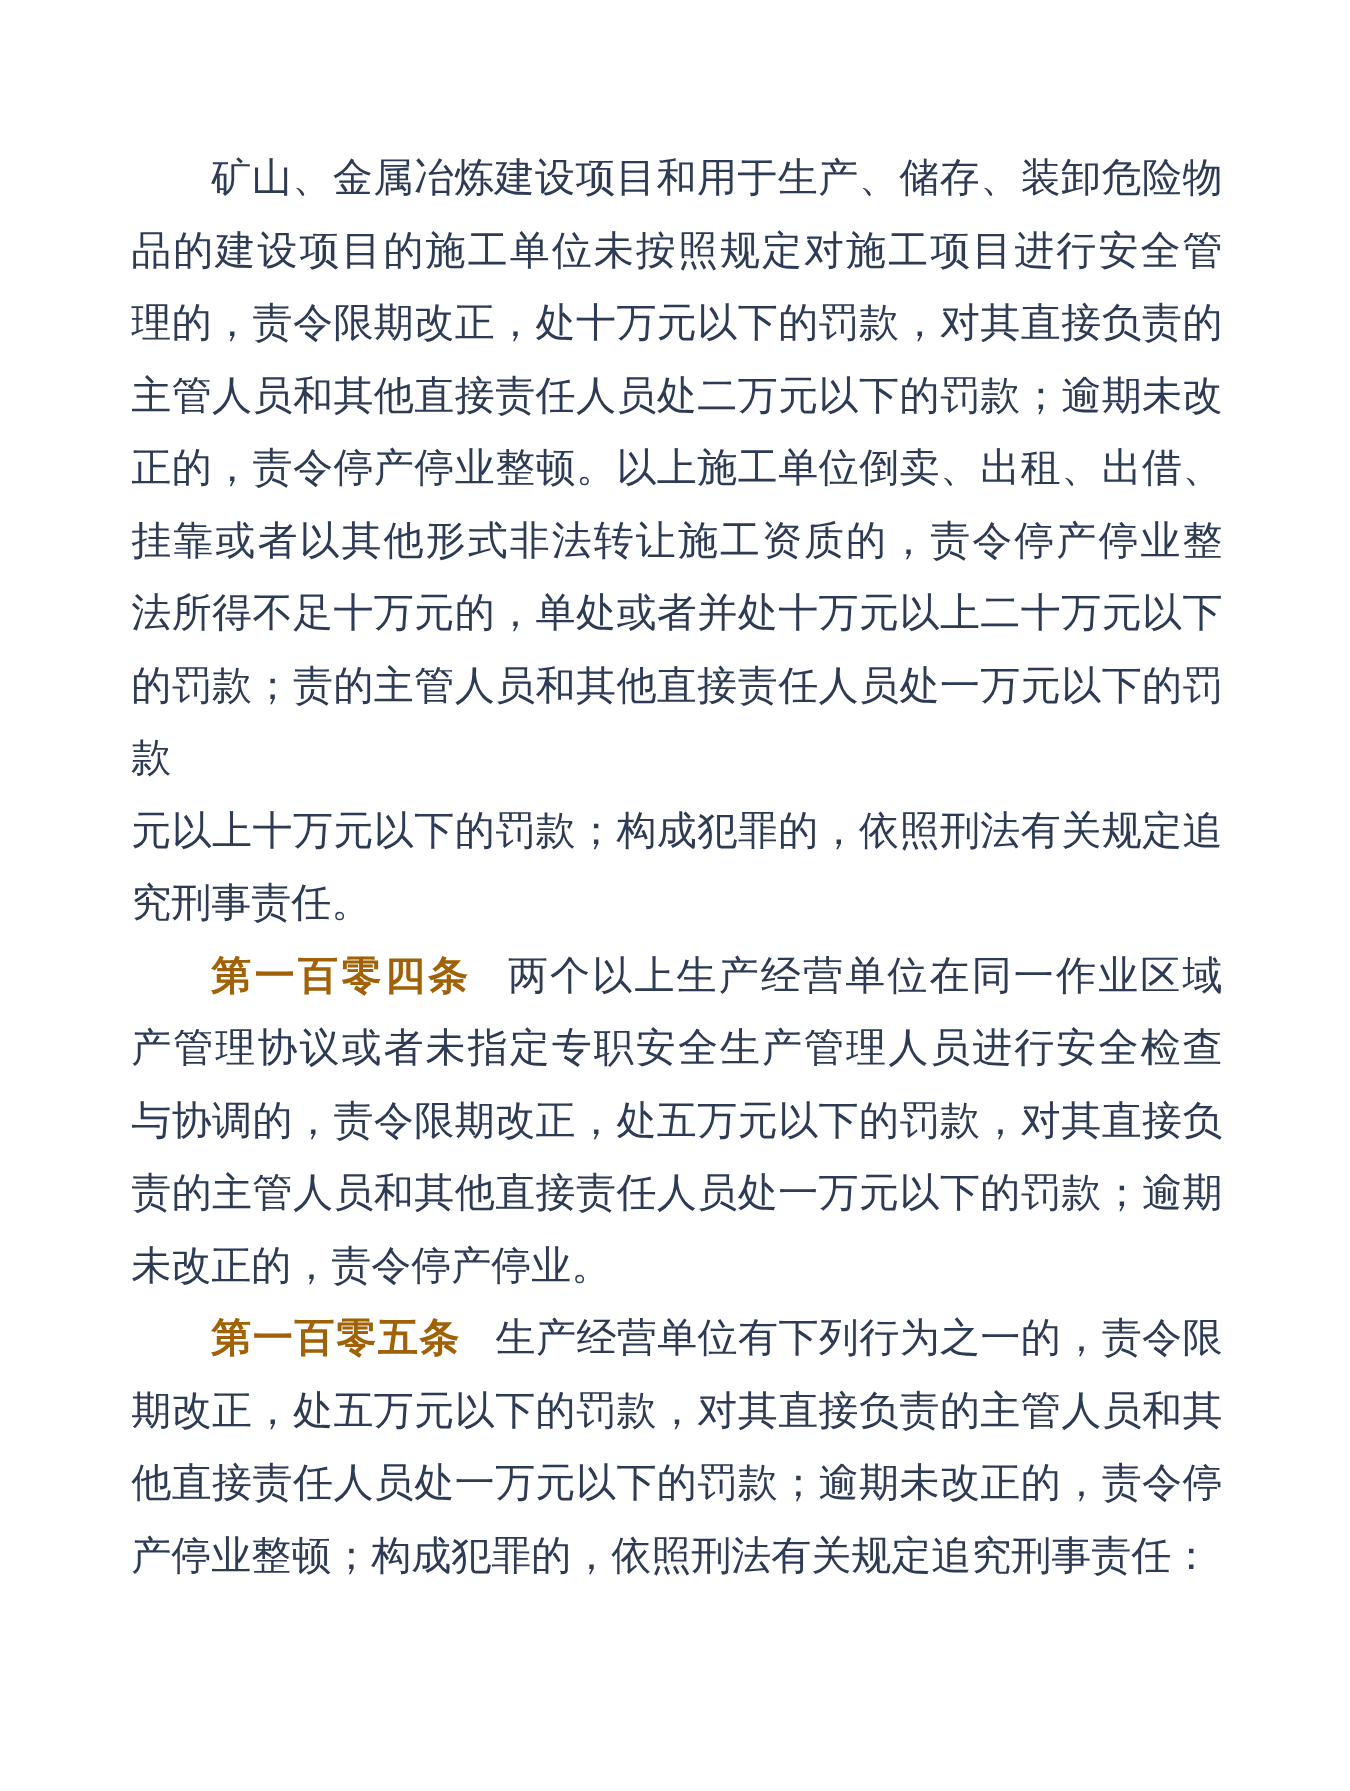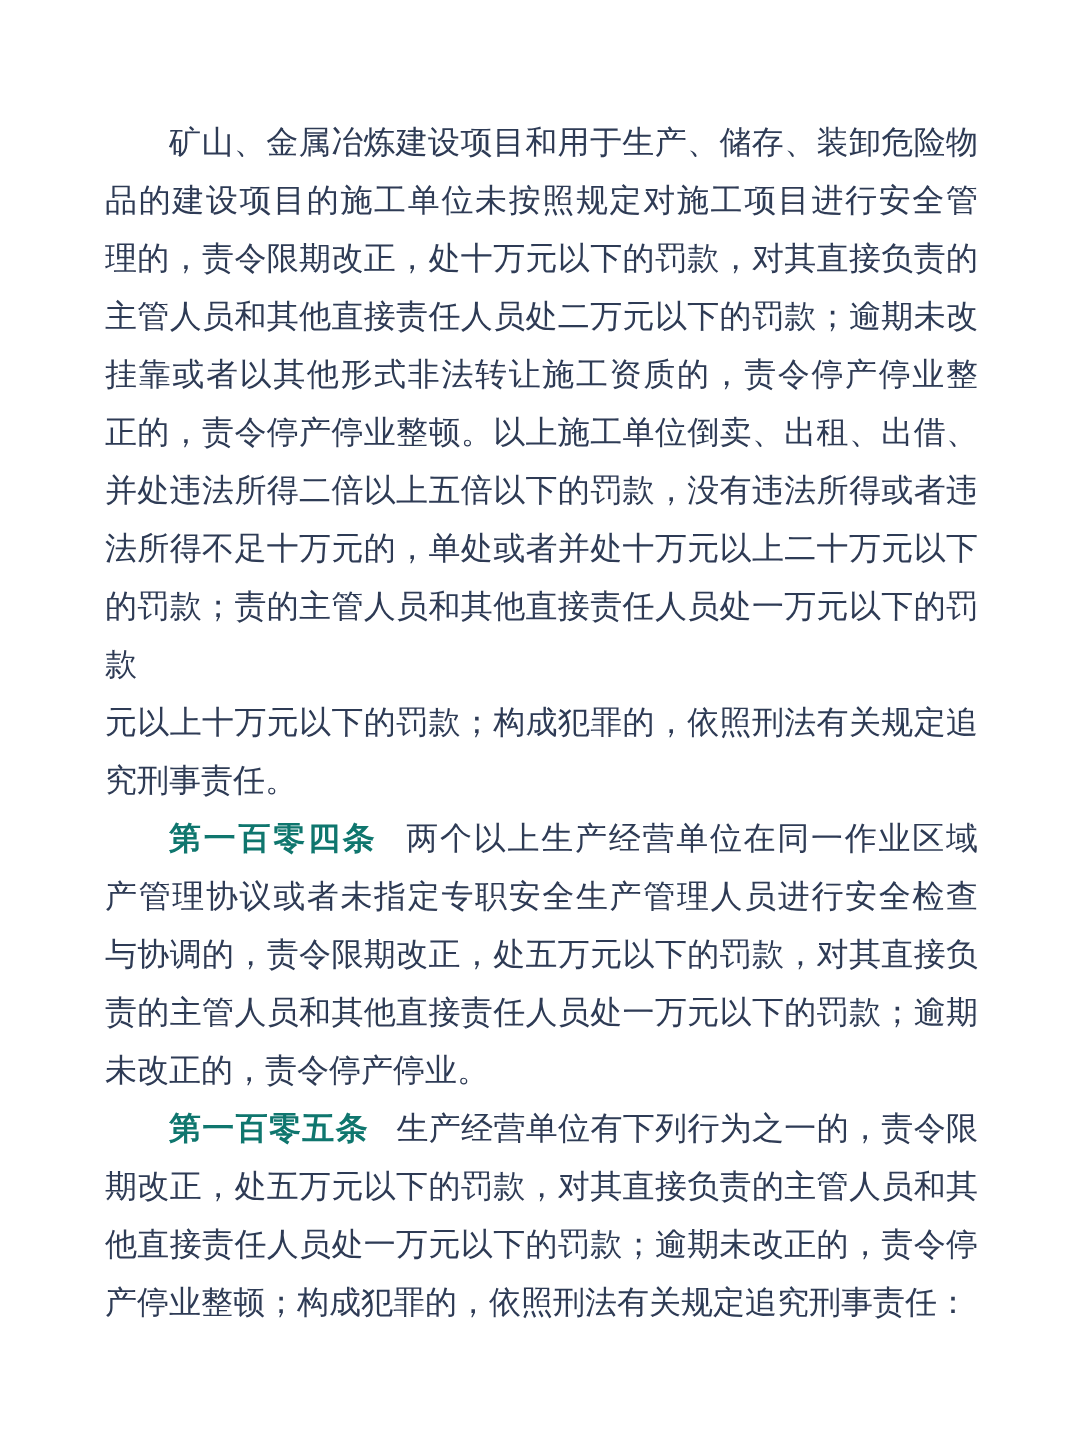--- a/index.html
+++ b/index.html
@@ -34,41 +34,40 @@
   }
   .line.last {
     text-align-last: auto;
   }
   .line.first {
     text-indent: 2em;
   }
   .article-no {
     font-family: Liberation Serif, serif;
     font-weight: 700;
-    color: #0f766e;
+    color: #a16207;
     letter-spacing: 1px;
   }
   .hgap {
     display: inline-block;
     width: 0.85em;
   }
 </style>
 </head>
 <body>
 
 <div class="page">
   <div class="text-block" id="text-block">
       <div class="paragraph">
         <div class="line first">矿山、金属冶炼建设项目和用于生产、储存、装卸危险物</div>
         <div class="line">品的建设项目的施工单位未按照规定对施工项目进行安全管</div>
         <div class="line">理的，责令限期改正，处十万元以下的罚款，对其直接负责的</div>
         <div class="line">主管人员和其他直接责任人员处二万元以下的罚款；逾期未改</div>
+        <div class="line">正的，责令停产停业整顿。以上施工单位倒卖、出租、出借、</div>
         <div class="line">挂靠或者以其他形式非法转让施工资质的，责令停产停业整</div>
-        <div class="line">正的，责令停产停业整顿。以上施工单位倒卖、出租、出借、</div>
-        <div class="line">并处违法所得二倍以上五倍以下的罚款，没有违法所得或者违</div>
         <div class="line">法所得不足十万元的，单处或者并处十万元以上二十万元以下</div>
         <div class="line">的罚款；责的主管人员和其他直接责任人员处一万元以下的罚款</div>
         <div class="line">元以上十万元以下的罚款；构成犯罪的，依照刑法有关规定追</div>
         <div class="line last">究刑事责任。</div>
       </div>
       <div class="paragraph">
         <div class="line first"><span class="article-no">第一百零四条</span><span class="hgap"></span><span>两个以上生产经营单位在同一作业区域</span></div>
         <div class="line">产管理协议或者未指定专职安全生产管理人员进行安全检查</div>
         <div class="line">与协调的，责令限期改正，处五万元以下的罚款，对其直接负</div>
         <div class="line">责的主管人员和其他直接责任人员处一万元以下的罚款；逾期</div>

